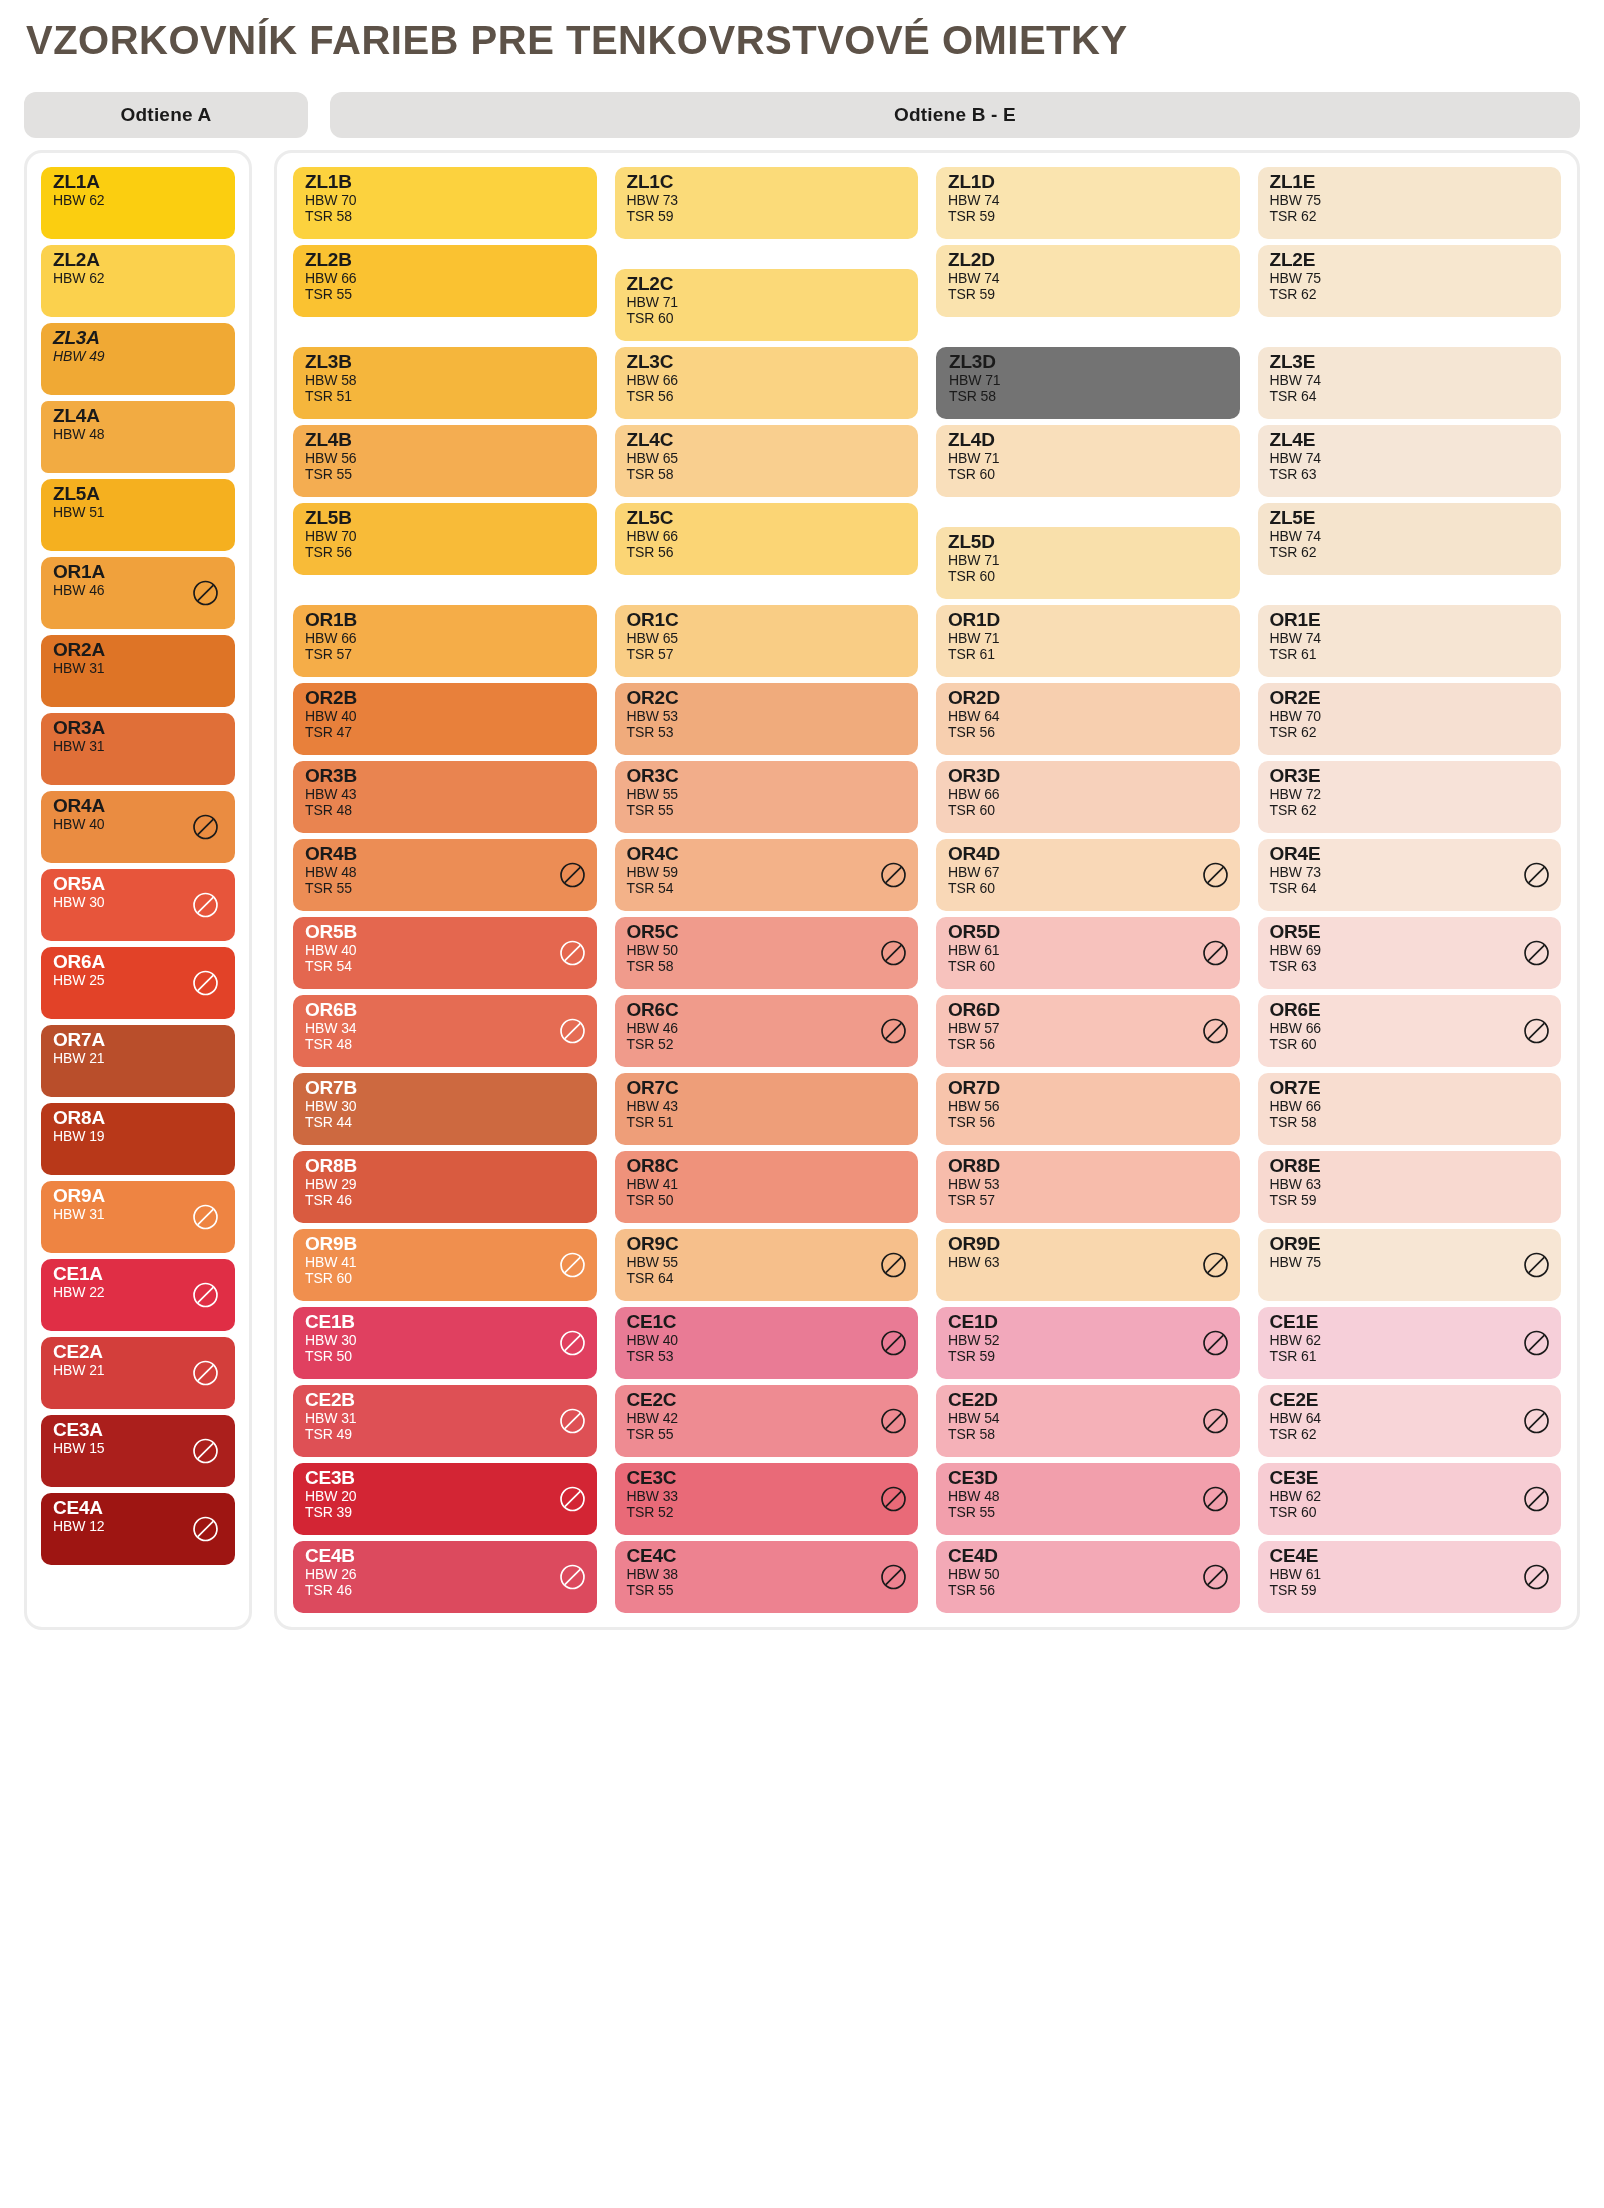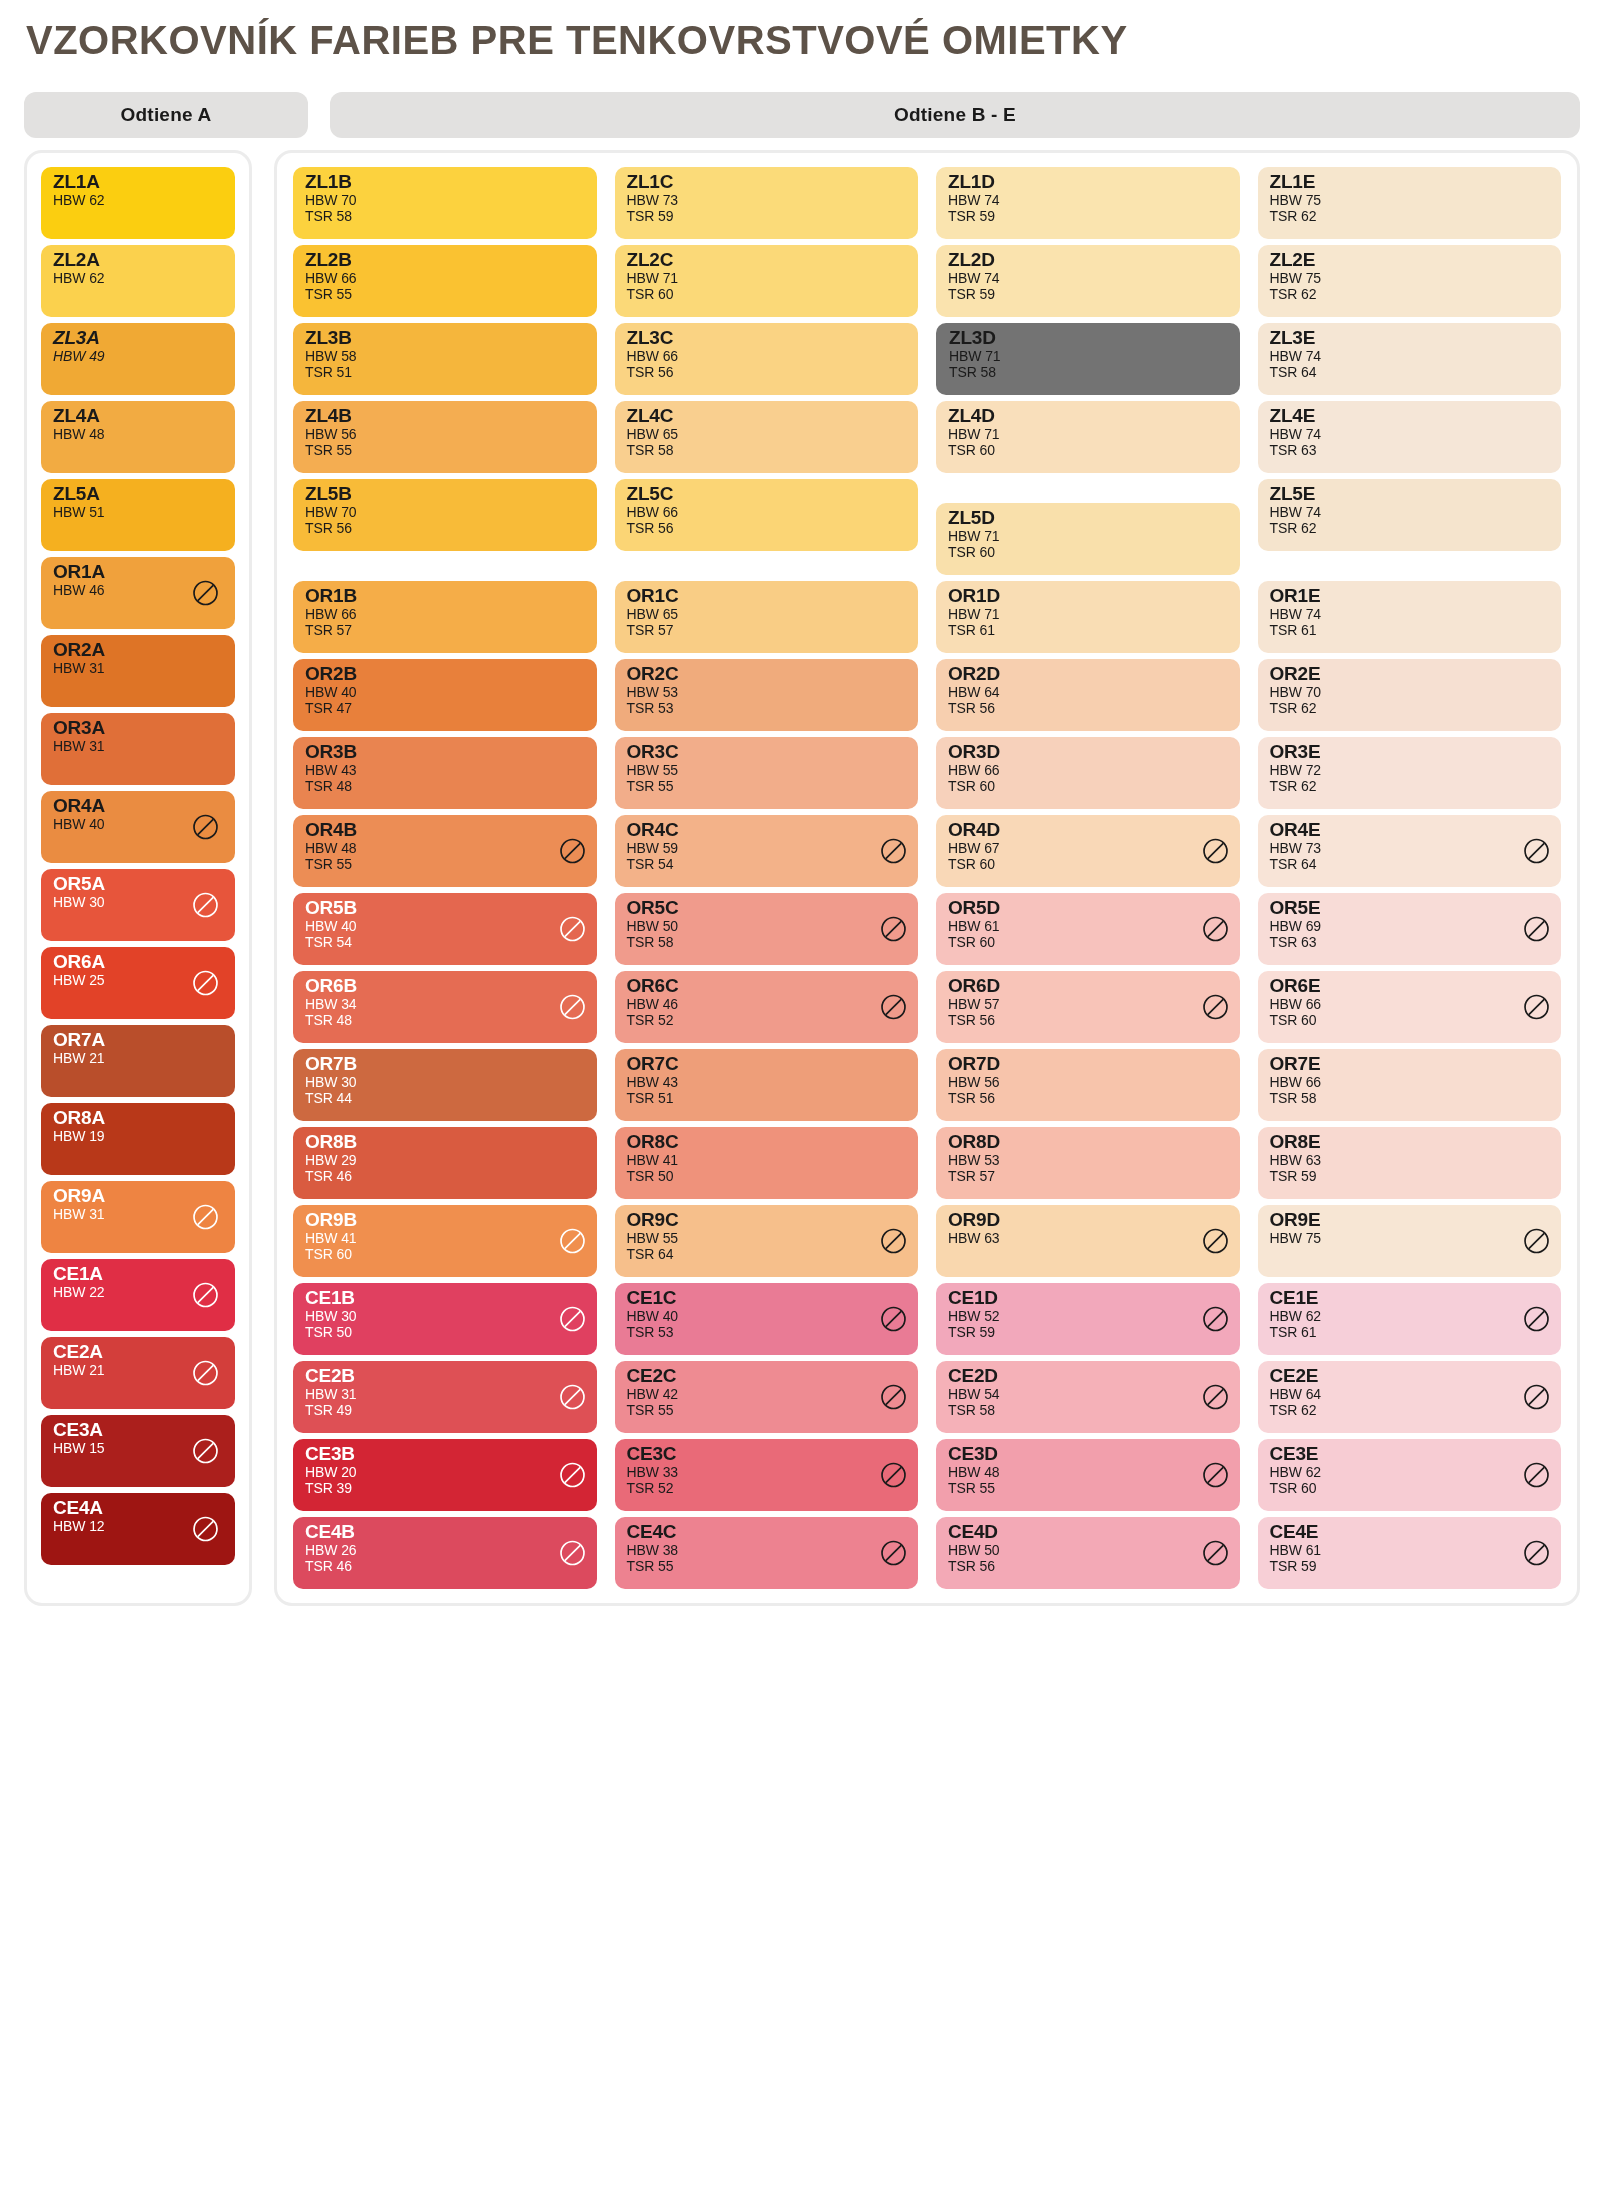--- a/index.html
+++ b/index.html
@@ -130,21 +130,21 @@
             <div class="val">HBW 62</div>
           </div>
           <div class="sw sw-a dark" style="background: rgb(251, 209, 77);">
             <div class="code">ZL2A</div>
             <div class="val">HBW 62</div>
           </div>
           <div class="sw sw-a dark" style="background: rgb(240, 169, 52); font-style: italic;">
             <div class="code">ZL3A</div>
             <div class="val">HBW 49</div>
           </div>
-          <div class="sw sw-a dark" style="background: rgb(242, 171, 66);">
+          <div class="sw sw-a dark" style="background: rgb(242, 171, 66); border-radius: 7px;">
             <div class="code">ZL4A</div>
             <div class="val">HBW 48</div>
           </div>
           <div class="sw sw-a dark" style="background: rgb(245, 176, 31);">
             <div class="code">ZL5A</div>
             <div class="val">HBW 51</div>
           </div>
           <div class="sw sw-a dark" style="background: rgb(240, 161, 60);">
             <div class="code">OR1A</div>
             <div class="val">HBW 46</div>
@@ -273,21 +273,21 @@
           <div class="sw sw-be dark" style="background: rgb(246, 230, 205);">
             <div class="code">ZL1E</div>
             <div class="val">HBW 75</div>
             <div class="val">TSR 62</div>
           </div>
           <div class="sw sw-be dark" style="background: rgb(250, 194, 49);">
             <div class="code">ZL2B</div>
             <div class="val">HBW 66</div>
             <div class="val">TSR 55</div>
           </div>
-          <div class="sw sw-be dark" style="background: rgb(251, 217, 120);">
+          <div class="sw sw-be dark" style="background: rgb(251, 217, 120); margin-top: 24px;">
             <div class="code">ZL2C</div>
             <div class="val">HBW 71</div>
             <div class="val">TSR 60</div>
           </div>
           <div class="sw sw-be dark" style="background: rgb(250, 227, 174);">
             <div class="code">ZL2D</div>
             <div class="val">HBW 74</div>
             <div class="val">TSR 59</div>
           </div>
           <div class="sw sw-be dark" style="background: rgb(247, 231, 207);">

